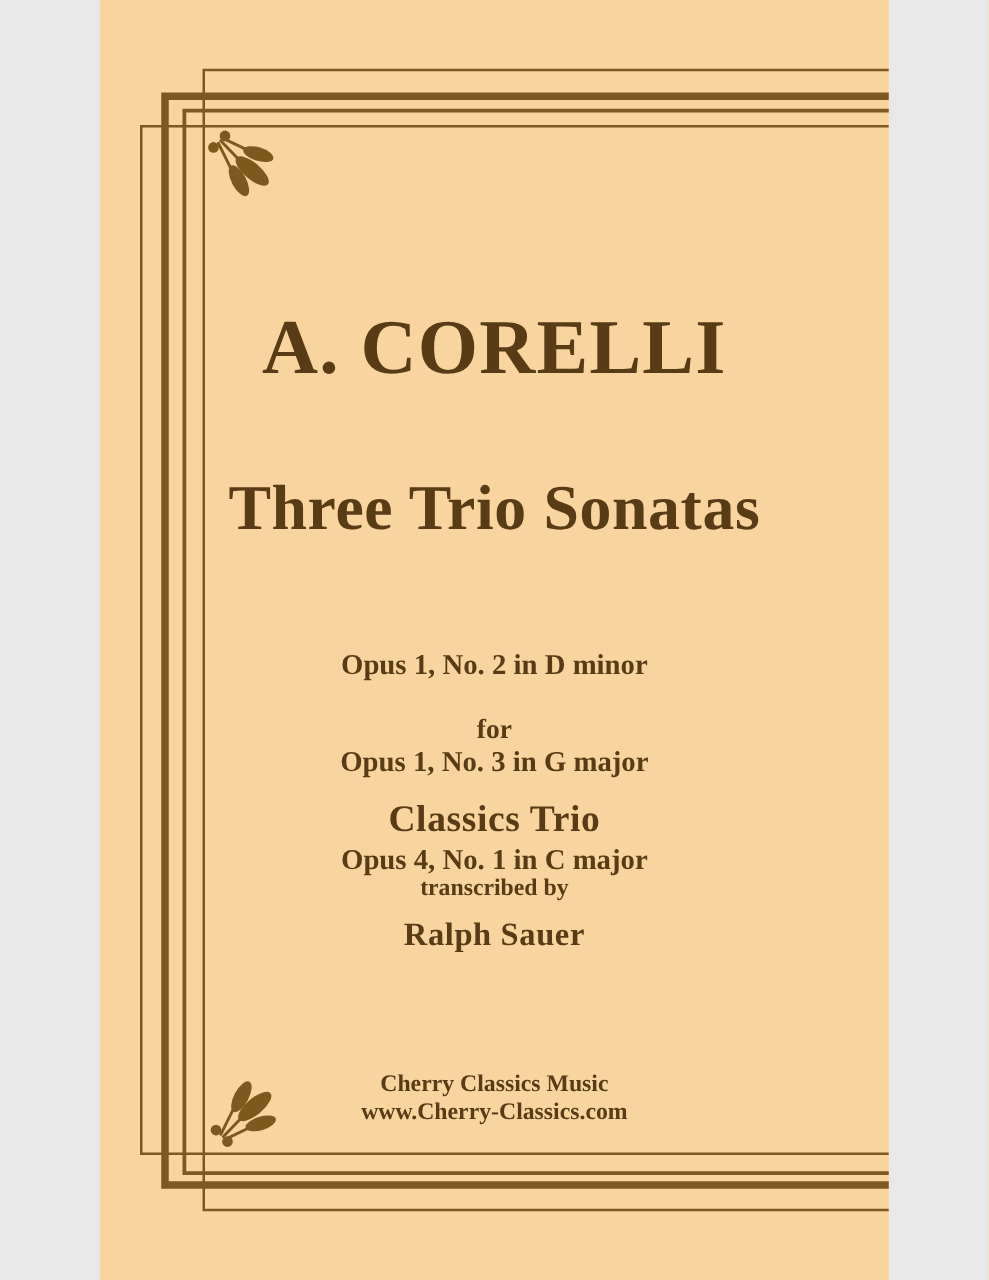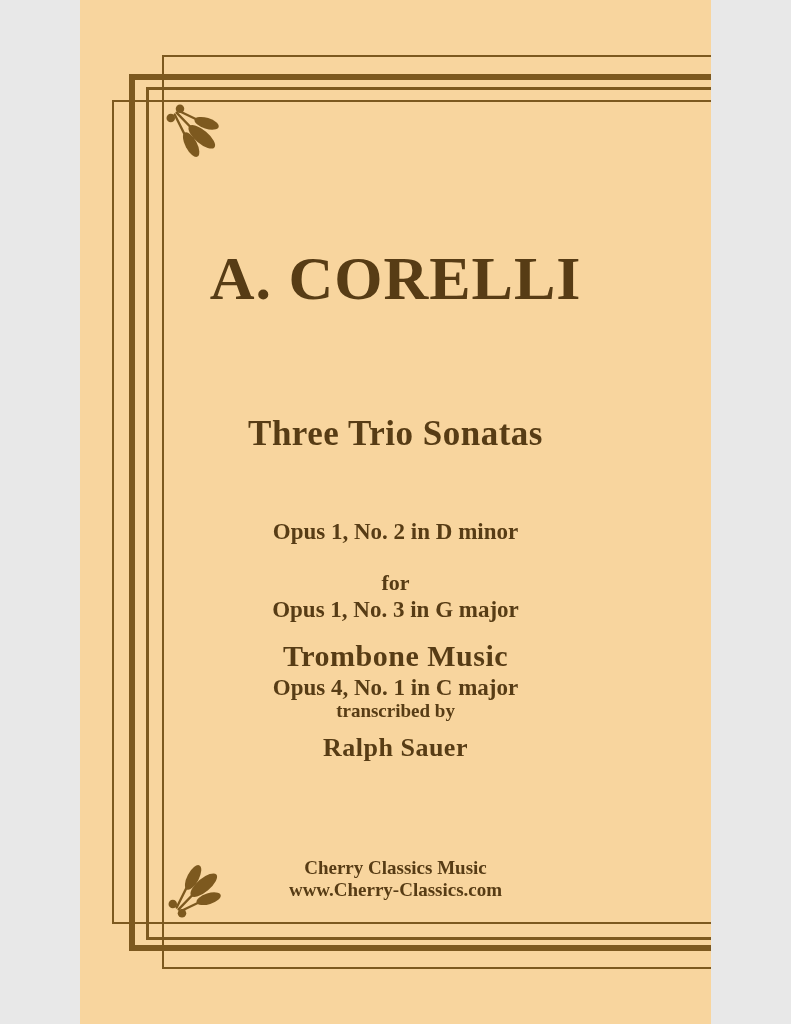--- a/index.html
+++ b/index.html
@@ -36,21 +36,21 @@
   
   .txt{
     position:absolute;left:0;right:0;
     text-align:center;
     color:var(--text);
     font-weight:bold;
     line-height:1;
     white-space:pre;
   }
   .composer   {top:247px; font-size:62px; letter-spacing:1px;}
-  .work-title {top:382px; font-size:35px; letter-spacing:0.5px;margin-top:34px;}
+  .work-title {top:382px; font-size:51px; letter-spacing:0.5px;}
   .opus-block {top:467px; font-size:23px; line-height:26px;}
   .for-label  {top:572px; font-size:22px;}
   .instr      {top:641px; font-size:30px; letter-spacing:0.5px;}
   .trans-by   {top:701px; font-size:19px;}
   .transcriber{top:735px; font-size:26px; letter-spacing:0.5px;}
   .publisher  {top:857px; font-size:19px; line-height:22px;}
   .website    {top:879px; font-size:19px; line-height:22px;}
   .hidden-defs{position:absolute;width:0;height:0;overflow:hidden;}
 </style>
 </head>
@@ -100,19 +100,19 @@
   <div class="txt composer">A. CORELLI</div>
   <div class="txt work-title">Three Trio Sonatas</div>
 
   <div class="txt opus-block">
     <div>Opus 1, No. 2 in D minor</div>
     <div>Opus 1, No. 3 in G major</div>
     <div>Opus 4, No. 1 in C major</div>
   </div>
 
   <div class="txt for-label">for</div>
-  <div class="txt instr">Trombone Music</div>
+  <div class="txt instr">Classics Trio</div>
   <div class="txt trans-by">transcribed by</div>
   <div class="txt transcriber">Ralph Sauer</div>
   <div class="txt publisher">Cherry Classics Music</div>
   <div class="txt website">www.Cherry-Classics.com</div>
 
 </div>
 
 </body></html>

